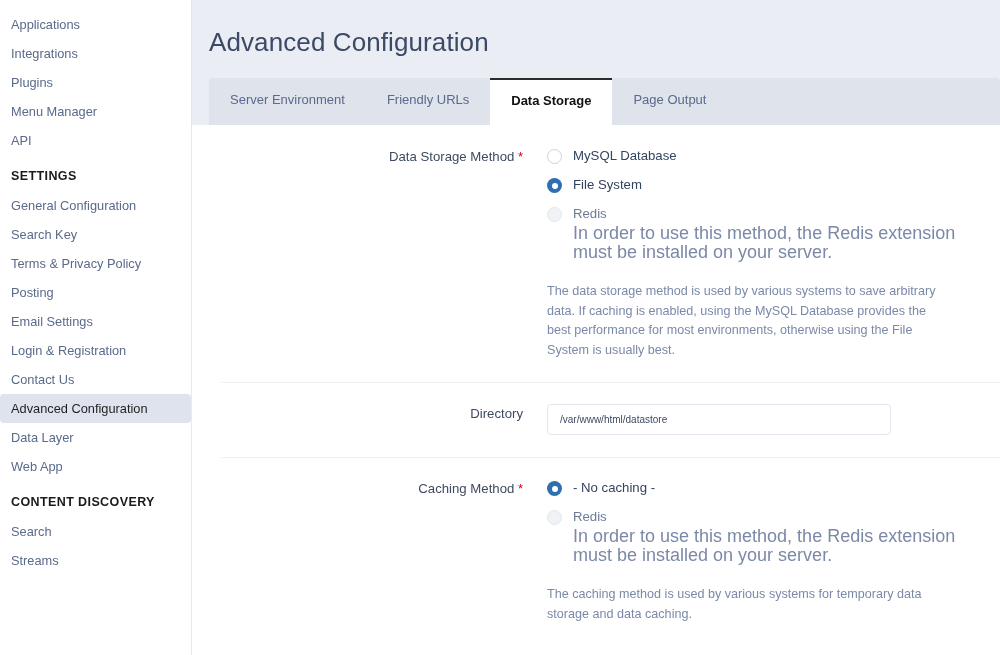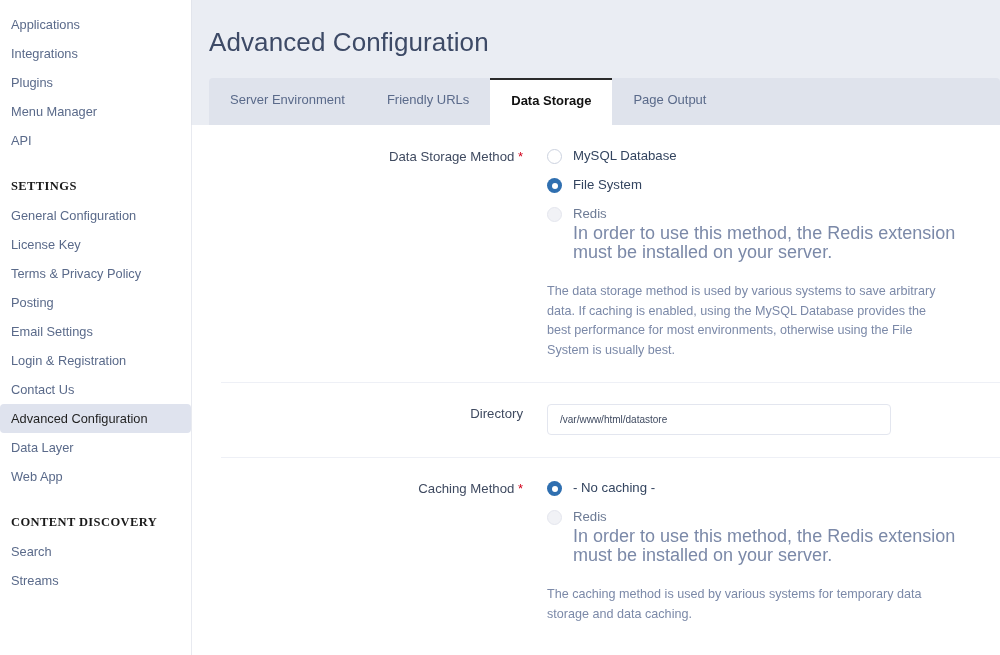--- a/index.html
+++ b/index.html
@@ -34,21 +34,21 @@
   }
   .side-heading {
     font-size: 12.5px;
     font-weight: bold;
     color: #1a1a1a;
     letter-spacing: 0.4px;
     padding: 0 0 0 11px;
     margin: 0 0 6px 0;
     line-height: 18px;
   }
-  .side-heading.spaced { margin-top: 22px; font-family: Liberation Serif, serif; }
+  .side-heading.spaced { margin-top: 12px; }
   .side-item {
     display: block;
     font-size: 12.8px;
     color: #5a6a8a;
     line-height: 16px;
     padding: 6.5px 10px 6.5px 11px;
     border-radius: 4px;
     text-decoration: none;
     white-space: nowrap;
     cursor: pointer;
@@ -243,21 +243,21 @@
   <nav class="sidebar">
     <div class="side-inner" id="side-inner">
         <div class="side-heading">SITE FEATURES</div>
         <a class="side-item">Applications</a>
         <a class="side-item">Integrations</a>
         <a class="side-item">Plugins</a>
         <a class="side-item">Menu Manager</a>
         <a class="side-item">API</a>
         <div class="side-heading spaced">SETTINGS</div>
         <a class="side-item">General Configuration</a>
-        <a class="side-item">License Key</a>
+        <a class="side-item">Search Key</a>
         <a class="side-item">Terms &amp; Privacy Policy</a>
         <a class="side-item">Posting</a>
         <a class="side-item">Email Settings</a>
         <a class="side-item">Login &amp; Registration</a>
         <a class="side-item">Contact Us</a>
         <a class="side-item active">Advanced Configuration</a>
         <a class="side-item">Data Layer</a>
         <a class="side-item">Web App</a>
         <div class="side-heading spaced">CONTENT DISCOVERY</div>
         <a class="side-item">Search</a>

